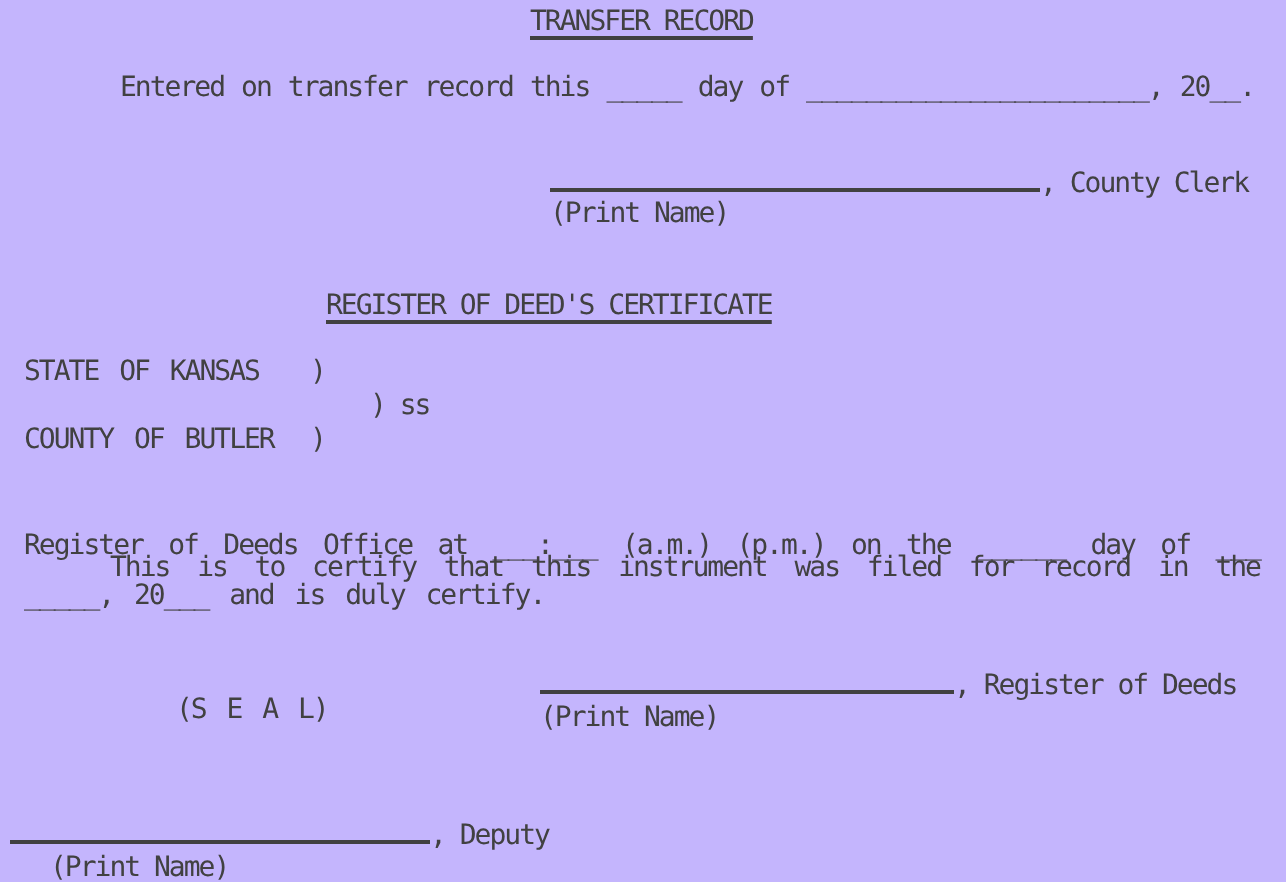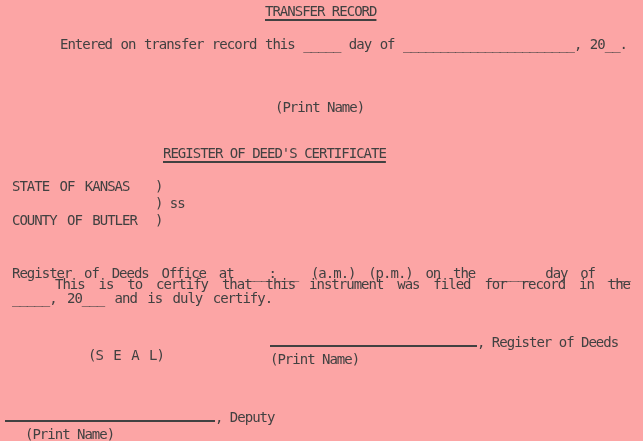--- a/index.html
+++ b/index.html
@@ -5,21 +5,21 @@
   html, body {
     margin: 0;
     padding: 0;
     background: #ffffff;
   }
   .page {
     position: relative;
     width: 643px;
     height: 441px;
     overflow: hidden;
-    background: #fca5a5;
+    background: #c4b5fd;
     color: #414141;
     font-family: "DejaVu Sans Mono", "Liberation Mono", monospace;
     font-size: 14px;
     letter-spacing: -1px;
     line-height: 15px;
   }
   .abs { position: absolute; }
   .heading {
     font-weight: normal;
     text-decoration: underline;
@@ -47,29 +47,32 @@
 </style>
 </head>
 <body>
 
 <div class="page">
 
   <div class="abs heading" style="top:4px; left:265px;">TRANSFER RECORD</div>
 
   <div class="abs jline" style="top:37px; left:60px; right:16px;">Entered on transfer record this _____ day of _______________________, 20__.</div>
 
+  <div class="abs sig" style="top:82px; left:275px;">
+    <span class="rule clerk"></span><span>, County Clerk</span>
+  </div>
   <div class="abs caption" style="top:100px; left:275px; width:245px;">(Print Name)</div>
 
   <div class="abs heading" style="top:146px; left:163px;">REGISTER OF DEED'S CERTIFICATE</div>
 
   <div class="abs venue-row" style="top:179px; left:12px;">
     <span class="venue-label">STATE OF KANSAS</span>
       <span>)</span>
   </div>
-  <div class="abs venue-row" style="top:196px; left:12px;">
+  <div class="abs venue-row" style="top:196px; left:12px;gap:30px;">
     <span class="venue-label"></span>
       <span>) ss</span>
   </div>
   <div class="abs venue-row" style="top:213px; left:12px;">
     <span class="venue-label">COUNTY OF BUTLER</span>
       <span>)</span>
   </div>
 
   <div class="abs jline" style="top:241px; left:12px; right:13px; text-indent:43px;margin-top:36px;">This is to certify that this instrument was filed for record in the</div>
   <div class="abs jline" style="top:266px; left:12px; right:13px;">Register of Deeds Office at ___:___ (a.m.) (p.m.) on the ______ day of ___</div>

